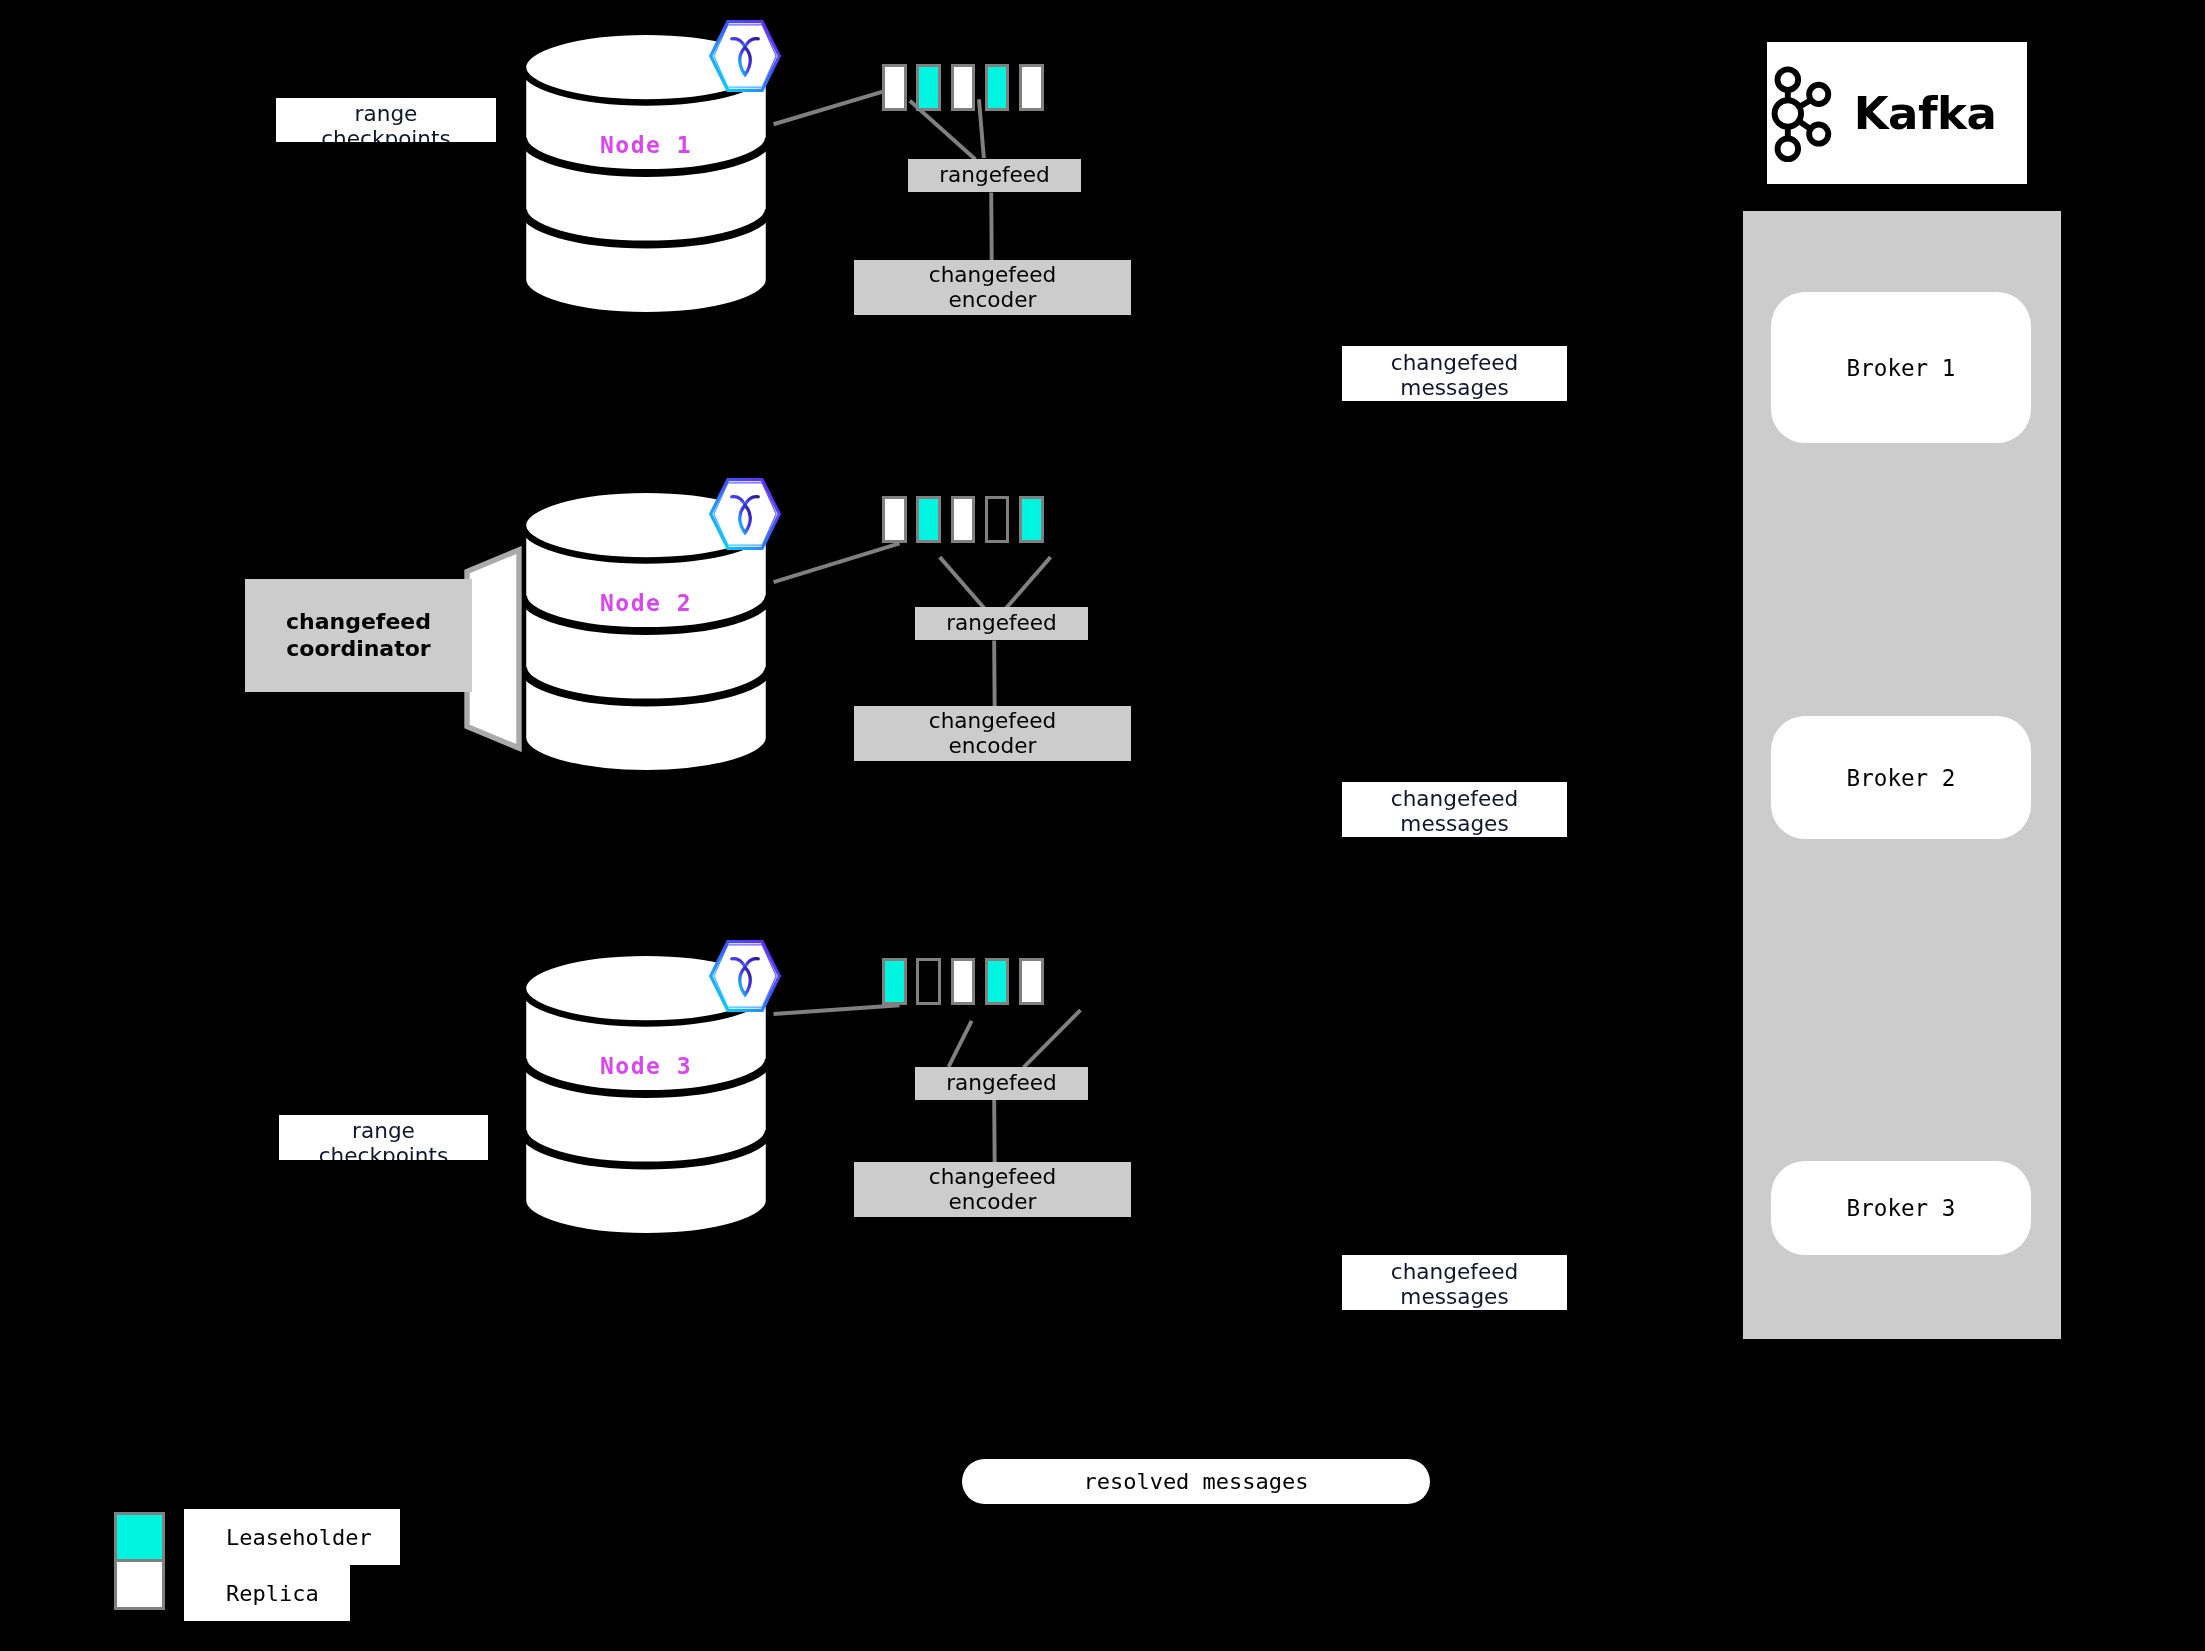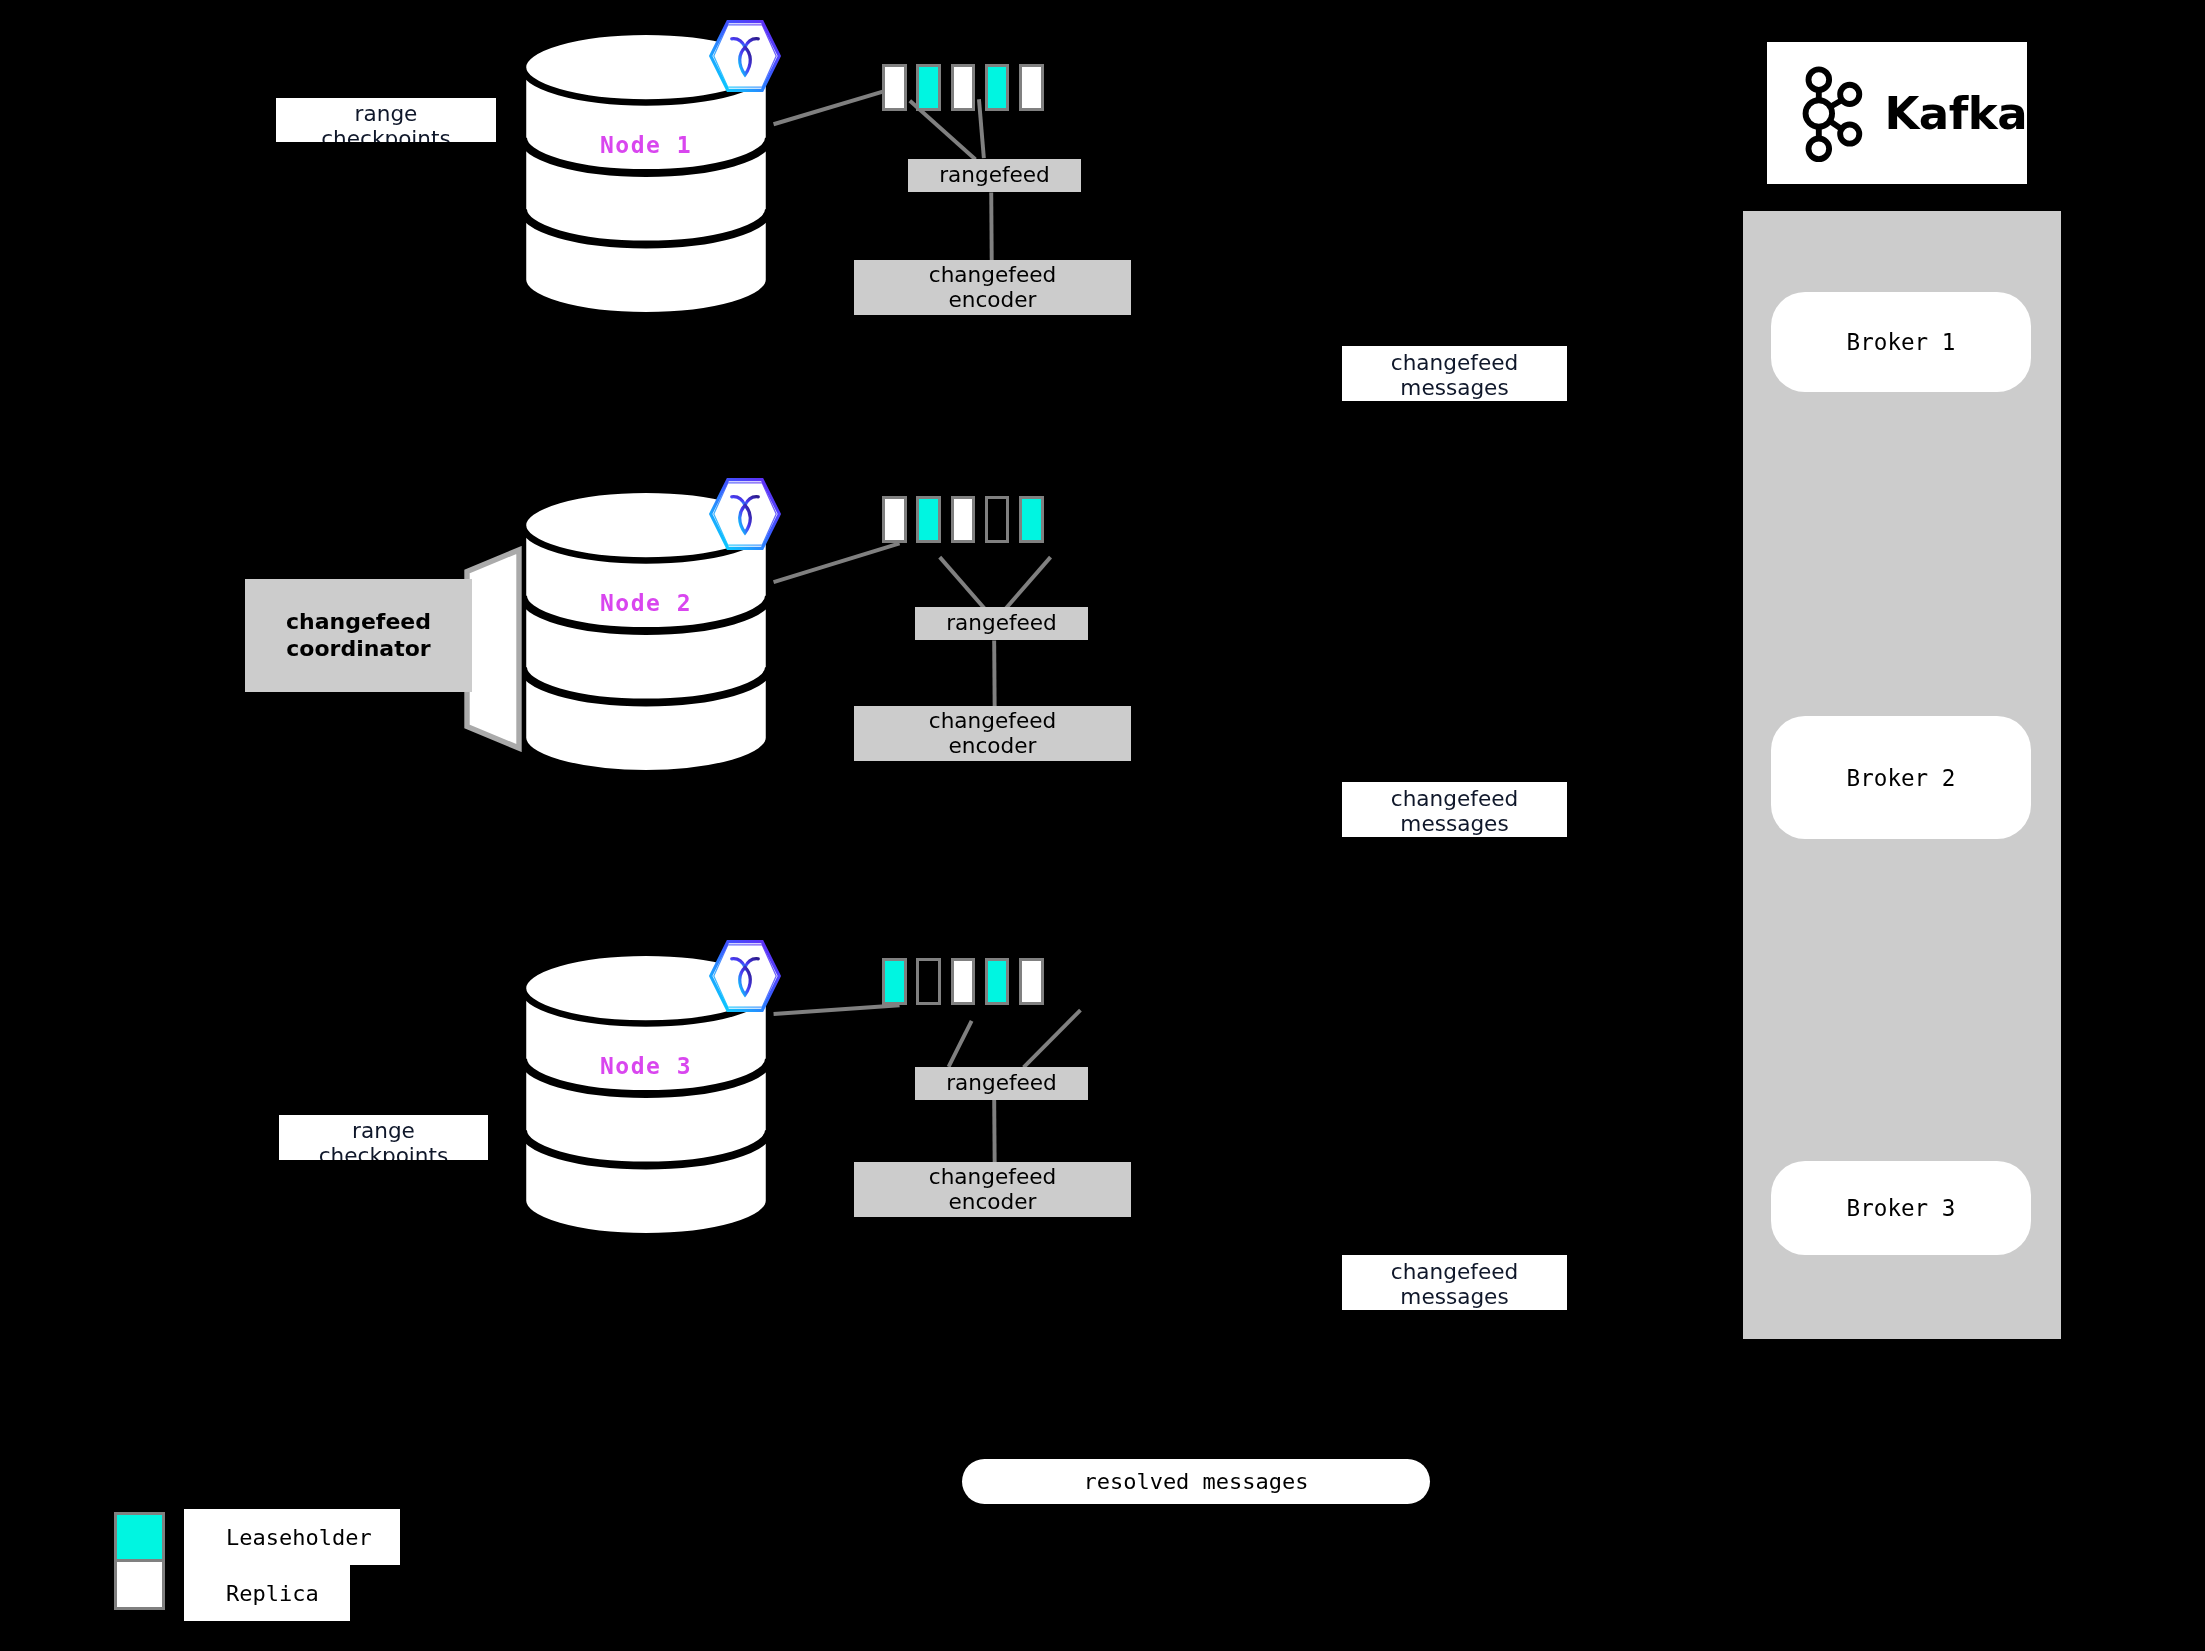--- a/index.html
+++ b/index.html
@@ -47,21 +47,21 @@
     font-family:"DejaVu Sans", sans-serif;
     font-size:21.6px;line-height:1.18;text-align:center;white-space:pre-line;
     display:flex;align-items:flex-start;justify-content:center;
     padding-top:2.9px;box-sizing:border-box;
   }
 
   
   .lines{position:absolute;left:0;top:0;width:2205px;height:1652px;pointer-events:none;}
 
   
-  .kafka-logo-box{position:absolute;background:#fff;display:flex;align-items:center;justify-content:flex-end;gap:12.7px;}
+  .kafka-logo-box{position:absolute;background:#fff;display:flex;align-items:center;justify-content:flex-start;gap:12.7px;}
   .kafka-word{font-family:"DejaVu Sans", sans-serif;font-weight:bold;font-size:45px;color:#000;letter-spacing:-0.5px;}
   .kafka-panel{position:absolute;background:#CCCCCC;}
   .broker{
     position:absolute;background:#ffffff;border-radius:34px;
     display:flex;align-items:center;justify-content:center;
     font-family:"DejaVu Sans Mono", monospace;font-size:22.6px;color:#000;
   }
 
   
   .pill{
@@ -232,21 +232,21 @@
     </g>
     <circle cx="28" cy="24" r="14" fill="#fff" stroke="#000" stroke-width="8"></circle>
     <circle cx="28" cy="70" r="18" fill="#fff" stroke="#000" stroke-width="8"></circle>
     <circle cx="28" cy="118" r="14" fill="#fff" stroke="#000" stroke-width="8"></circle>
     <circle cx="70" cy="44" r="13" fill="#fff" stroke="#000" stroke-width="8"></circle>
     <circle cx="70" cy="98" r="13" fill="#fff" stroke="#000" stroke-width="8"></circle>
   </svg>
   <span class="kafka-word">Kafka</span>
 </div>
 <div class="kafka-panel" style="left:1743px;top:211px;width:318px;height:1128px;"></div>
-<div class="broker" style="left:1771px;top:292px;width:260px;height:100px;">Broker 1</div>
+<div class="broker" style="left:1771px;top:292px;width:260px;height:151px;">Broker 1</div>
 <div class="broker" style="left:1771px;top:716px;width:260px;height:123px;">Broker 2</div>
 <div class="broker" style="left:1771px;top:1161px;width:260px;height:94px;">Broker 3</div>
 
 <div class="legend-swatch r-lease" style="left:114px;top:1512px;"></div>
 <div class="legend-swatch r-replica" style="left:114px;top:1559px;"></div>
 <div class="legend-label" style="left:184px;top:1509px;width:216px;height:56px;">Leaseholder</div>
 <div class="legend-label" style="left:184px;top:1565px;width:166px;height:56px;text-align:center;">Replica</div>
 
 
 </body></html>

